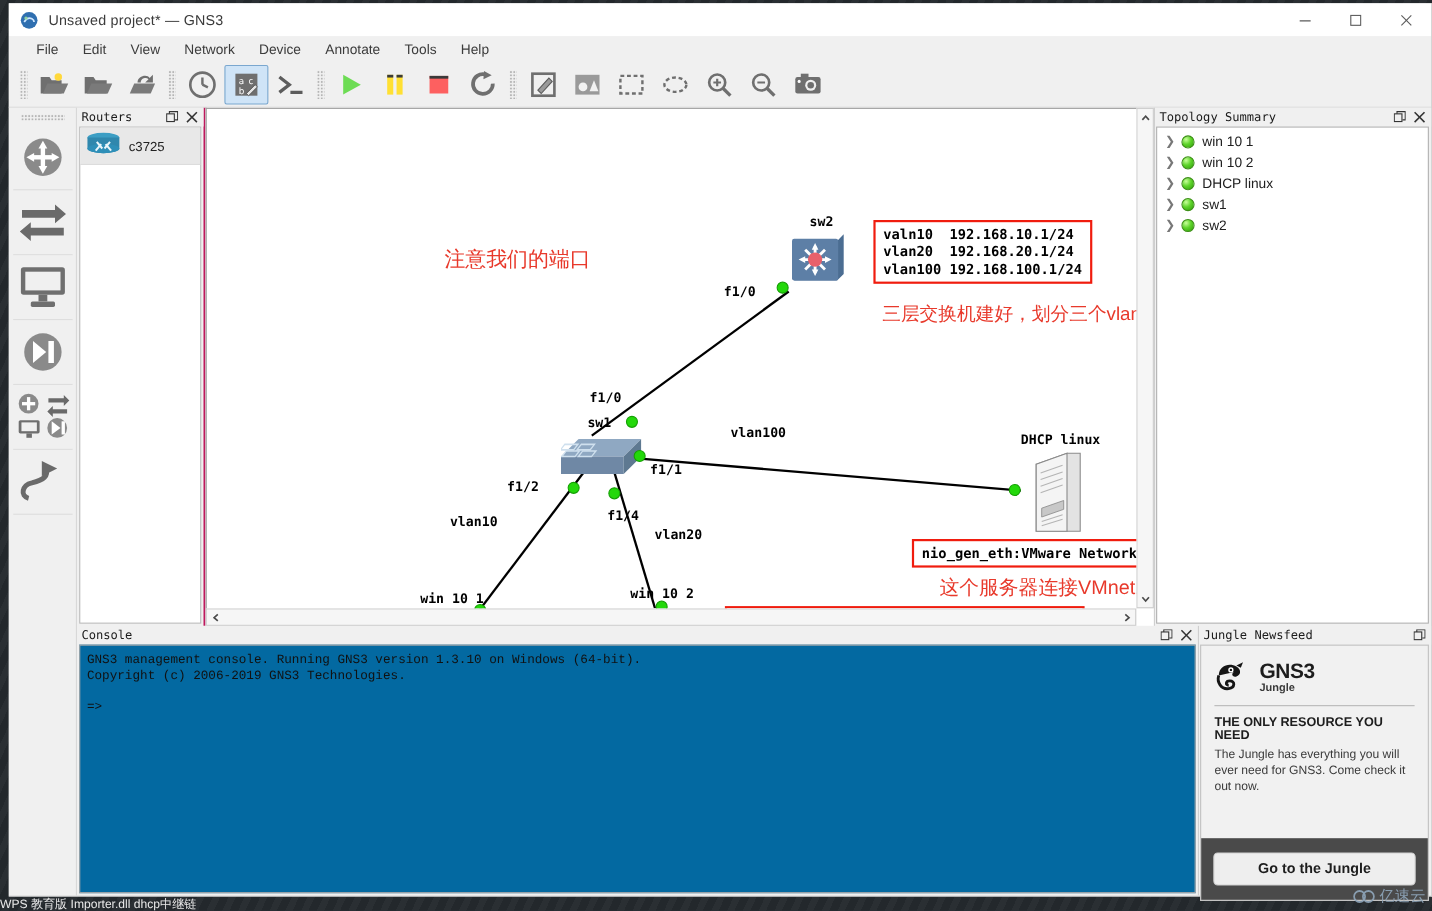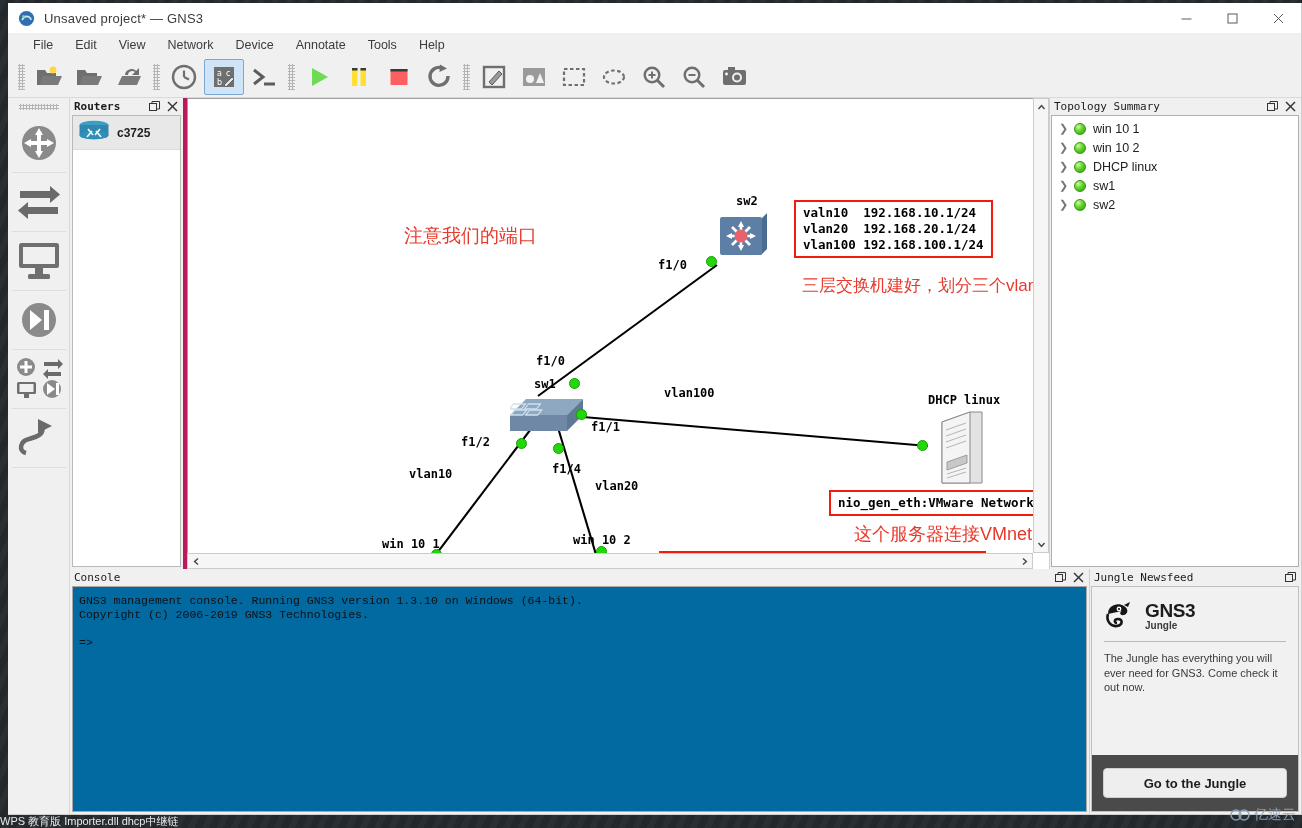--- a/index.html
+++ b/index.html
@@ -96,21 +96,21 @@
   .dock-title {
     height:17px; display:flex; align-items:center;
     font-family:"DejaVu Sans Mono", monospace; font-size:11px; color:#1a1a1a;
     padding-left:4px; background:#f0f0f0; flex:0 0 17px;
   }
   .dock-title .t { flex:1 1 auto; }
   .dock-btns { display:flex; gap:7px; padding-right:5px; align-items:center; }
   .dock-btn { width:11px; height:11px; color:#333; display:block; }
 
   
-  .routers-panel { width:117px; flex:0 0 117px; border-right:4px solid #be185d;font-weight:bold; }
+  .routers-panel { width:117px; flex:0 0 117px; border-right:2px solid #be185d; }
   .routers-list {
     flex:1 1 auto; background:#fff; border:1px solid #b9b9b9; margin:0 2px 2px 2px;
   }
   .router-item {
     display:flex; align-items:center; gap:7px; padding:4px 5px;
     background:#e8e8e8; border-bottom:1px solid #dcdcdc;
   }
   .router-label { font-size:12px; color:#222; }
 
   
@@ -713,20 +713,21 @@
                       <circle cx="15" cy="9" r="1.1" fill="#151515"></circle>
                     <path d="M20 5 L26 2 L24 7" fill="#151515"></path>
                   </svg>
                 </span>
                 <span>
                   <div class="jungle-word">GNS3</div>
                   <div class="jungle-sub">Jungle</div>
                 </span>
               </div>
               <div class="jungle-hr"></div>
+              <div class="jungle-head">THE ONLY RESOURCE YOU NEED</div>
               <div class="jungle-text">The Jungle has everything you will ever need for GNS3. Come check it out now.</div>
             </div>
             <div class="jungle-footer">
               <div class="jungle-cta">Go to the Jungle</div>
             </div>
           </div>
         </div>
 
       </div>
     </div>

